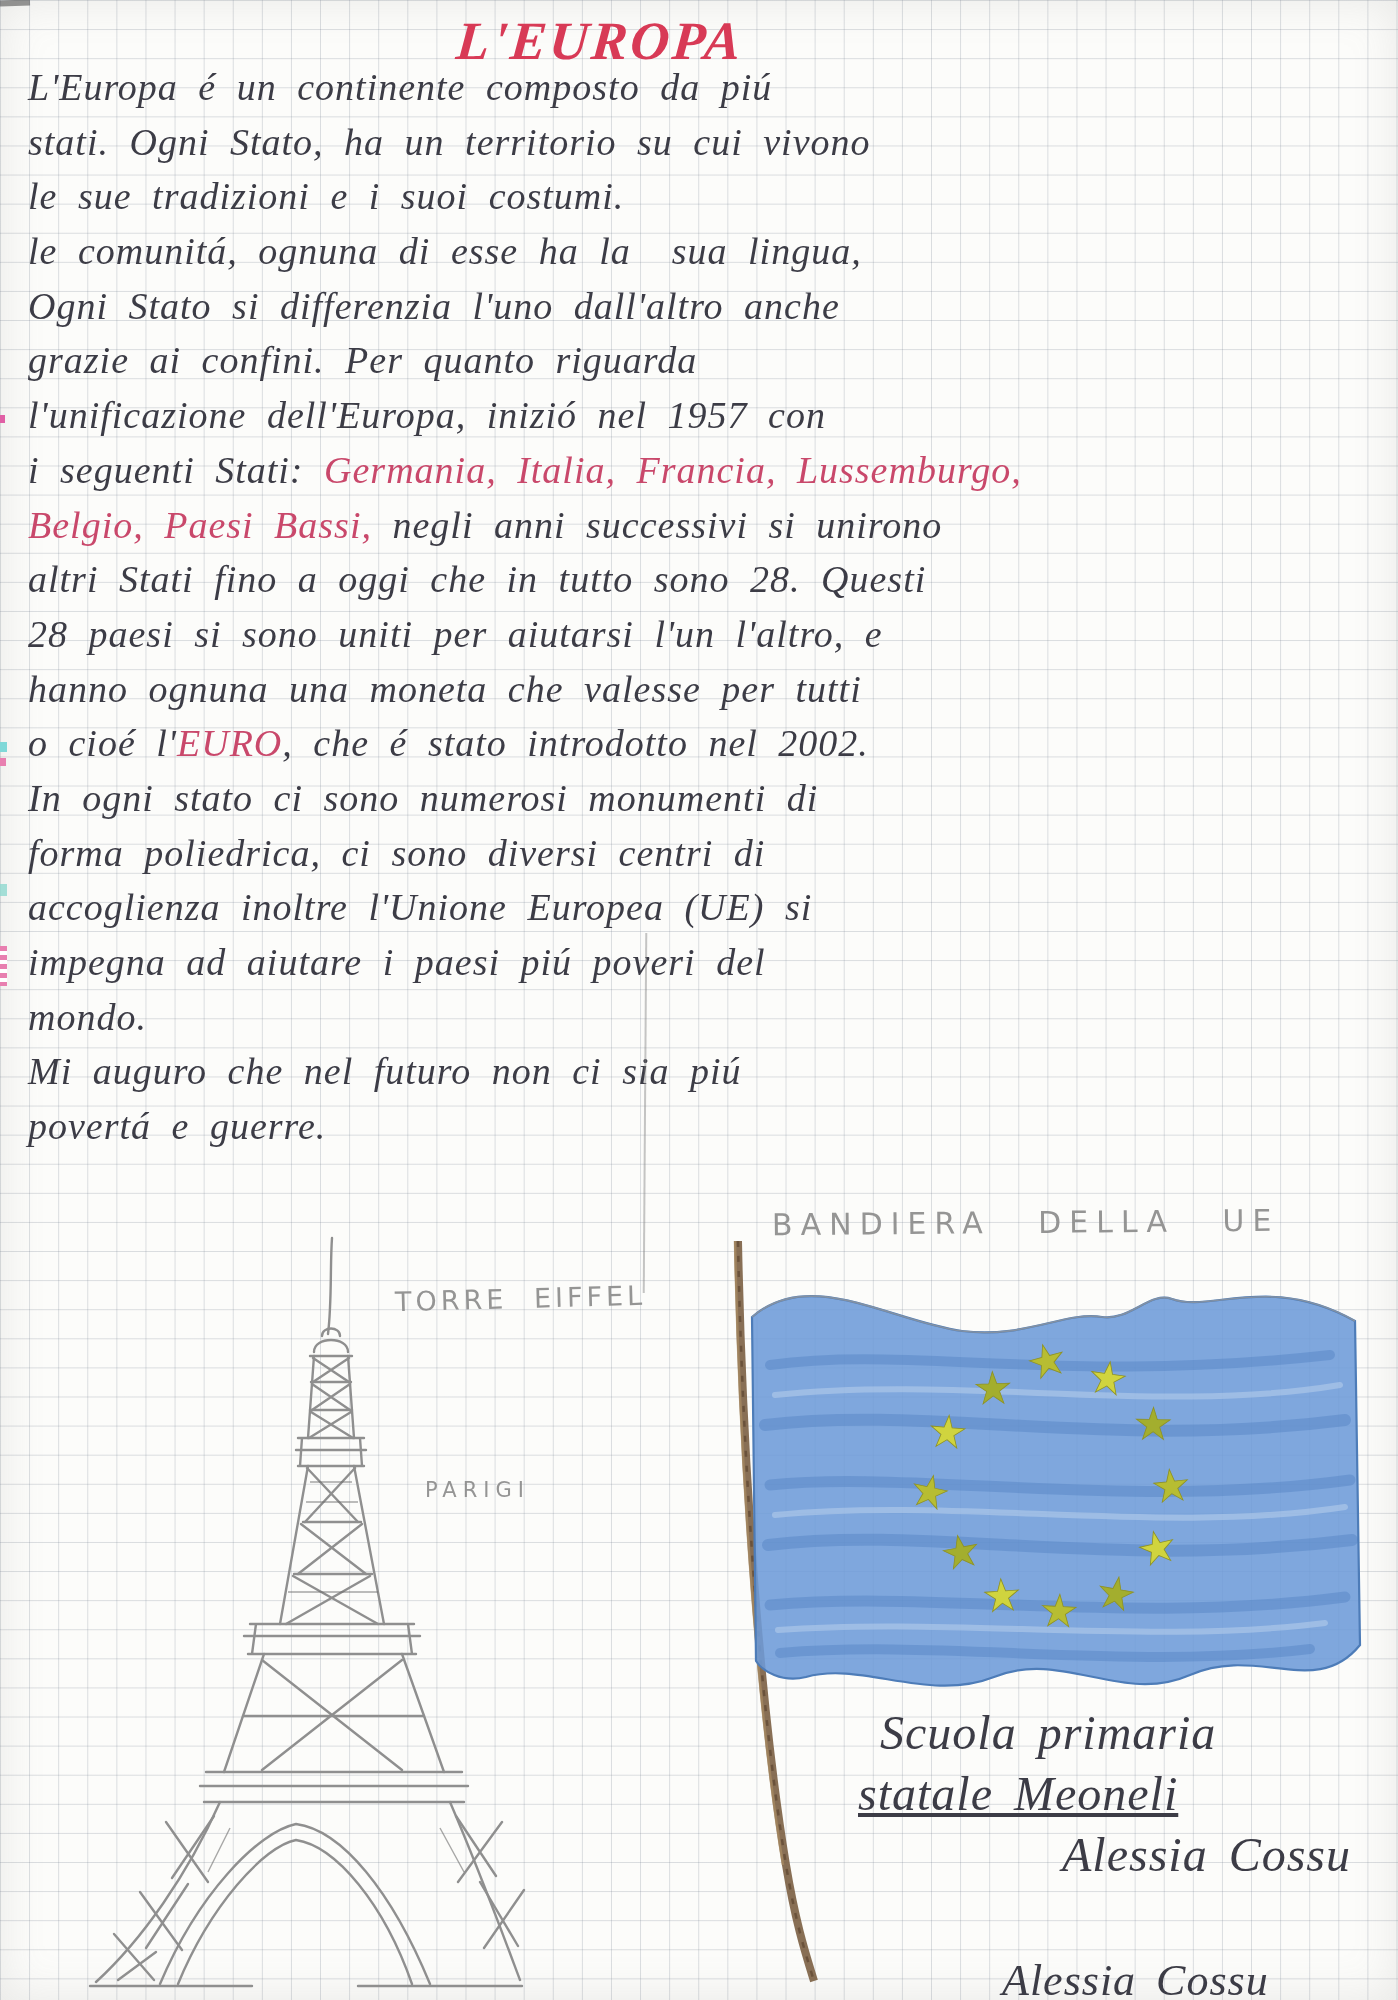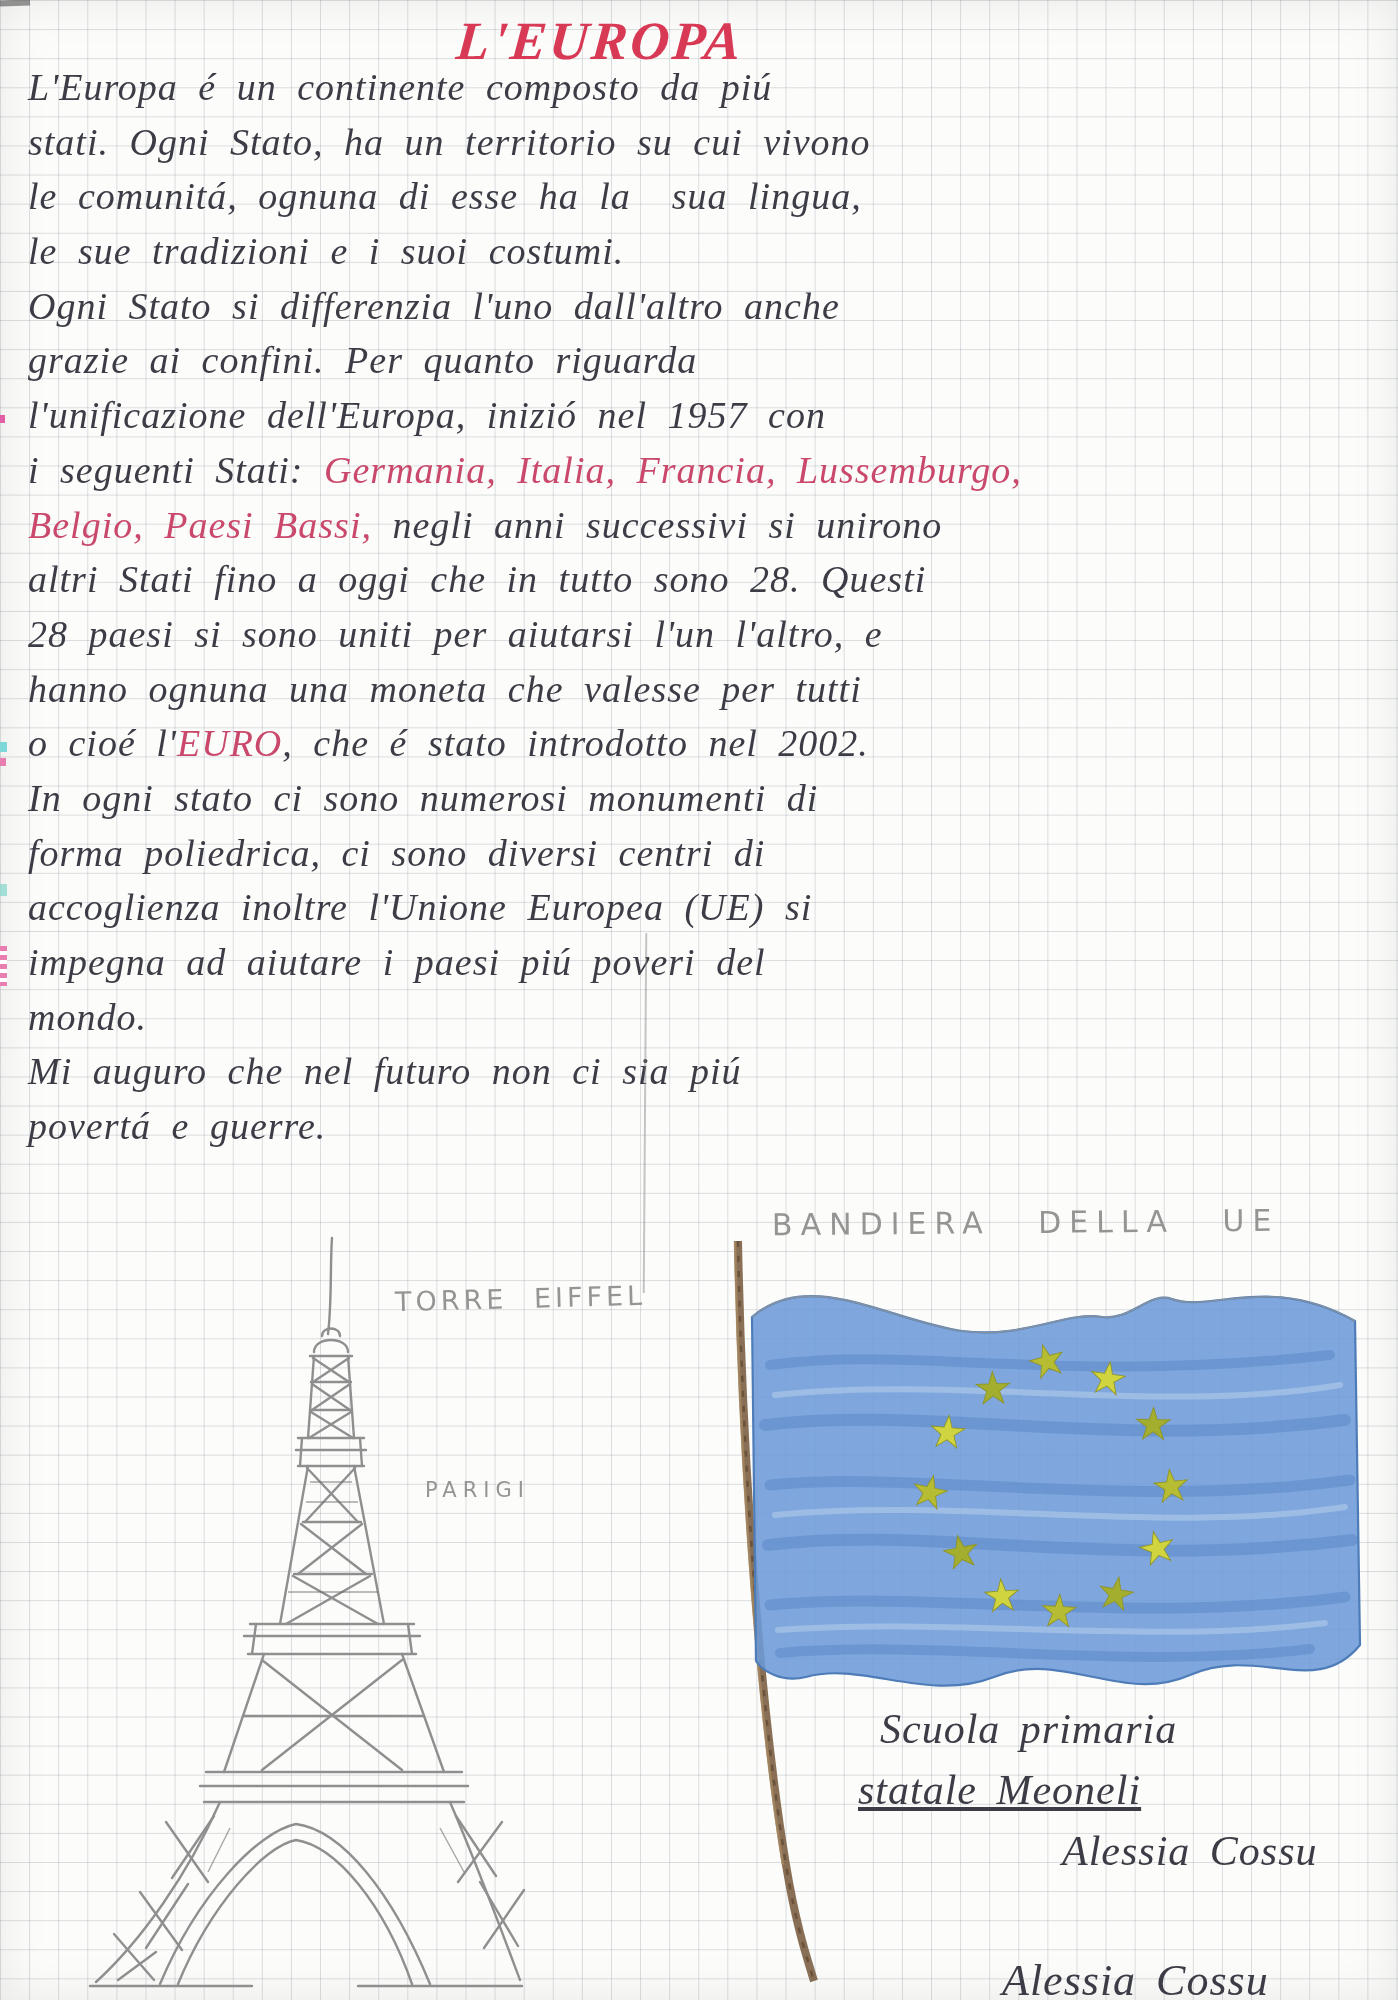--- a/index.html
+++ b/index.html
@@ -27,21 +27,21 @@
   .seg-red{color:#c9486b;}
   .pencil-label{
     position:absolute;font-family:"DejaVu Sans", sans-serif;color:#8a8a8a;
     font-weight:400;opacity:.9;white-space:nowrap;
   }
   .label-flag{left:772px;top:1205px;font-size:30px;letter-spacing:8px;word-spacing:30px;transform:rotate(-.5deg);}
   .label-tower{left:395px;top:1283px;font-size:27px;letter-spacing:4px;word-spacing:14px;transform:rotate(-1.5deg);}
   .label-city{left:425px;top:1478px;font-size:21px;letter-spacing:6px;}
   .sig{
     position:absolute;font-style:italic;color:#3c3c46;white-space:nowrap;
-    font-size:42px;letter-spacing:1px;word-spacing:8px;
+    font-size:48px;letter-spacing:1px;word-spacing:8px;
   }
   .sig-1{left:880px;top:1705px;}
   .sig-2{left:858px;top:1766px;text-decoration:underline;}
   .sig-3{left:1062px;top:1827px;}
   .sig-bottom{left:1002px;top:1955px;font-size:44px;}
   .divider{
     position:absolute;left:644px;top:933px;width:2px;height:360px;
     background:rgba(128,128,128,.45);transform:rotate(.4deg);
   }
   .artifact{position:absolute;}
@@ -57,22 +57,22 @@
   <div class="artifact" style="left:0;top:742px;width:7px;height:10px;background:#7fd8d8;"></div>
   <div class="artifact" style="left:0;top:758px;width:6px;height:8px;background:#e87fb0;"></div>
   <div class="artifact" style="left:0;top:884px;width:7px;height:12px;background:#8fd8d0;opacity:.8;"></div>
   <div class="artifact" style="left:0;top:946px;width:7px;height:40px;background:repeating-linear-gradient(to bottom,#e87fb0 0 5px,#fff 5px 9px);"></div>
 
   <div class="title">L'EUROPA</div>
 
   <div class="essay">
       <div class="essay-line"><span class="seg-ink">L'Europa é un continente composto da piú</span></div>
       <div class="essay-line"><span class="seg-ink">stati. Ogni Stato, ha un territorio su cui vivono</span></div>
+      <div class="essay-line"><span class="seg-ink">le sue tradizioni e i suoi costumi.</span></div>
       <div class="essay-line"><span class="seg-ink">le comunitá, ognuna di esse ha la  sua lingua,</span></div>
-      <div class="essay-line"><span class="seg-ink">le sue tradizioni e i suoi costumi.</span></div>
       <div class="essay-line"><span class="seg-ink">Ogni Stato si differenzia l'uno dall'altro anche</span></div>
       <div class="essay-line"><span class="seg-ink">grazie ai confini. Per quanto riguarda</span></div>
       <div class="essay-line"><span class="seg-ink">l'unificazione dell'Europa, inizió nel 1957 con</span></div>
       <div class="essay-line"><span class="seg-ink">i seguenti Stati: </span><span class="seg-red">Germania, Italia, Francia, Lussemburgo,</span></div>
       <div class="essay-line"><span class="seg-red">Belgio, Paesi Bassi,</span><span class="seg-ink"> negli anni successivi si unirono</span></div>
       <div class="essay-line"><span class="seg-ink">altri Stati fino a oggi che in tutto sono 28. Questi</span></div>
       <div class="essay-line"><span class="seg-ink">28 paesi si sono uniti per aiutarsi l'un l'altro, e</span></div>
       <div class="essay-line"><span class="seg-ink">hanno ognuna una moneta che valesse per tutti</span></div>
       <div class="essay-line"><span class="seg-ink">o cioé l'</span><span class="seg-red">EURO</span><span class="seg-ink">, che é stato introdotto nel 2002.</span></div>
       <div class="essay-line"><span class="seg-ink">In ogni stato ci sono numerosi monumenti di</span></div>

